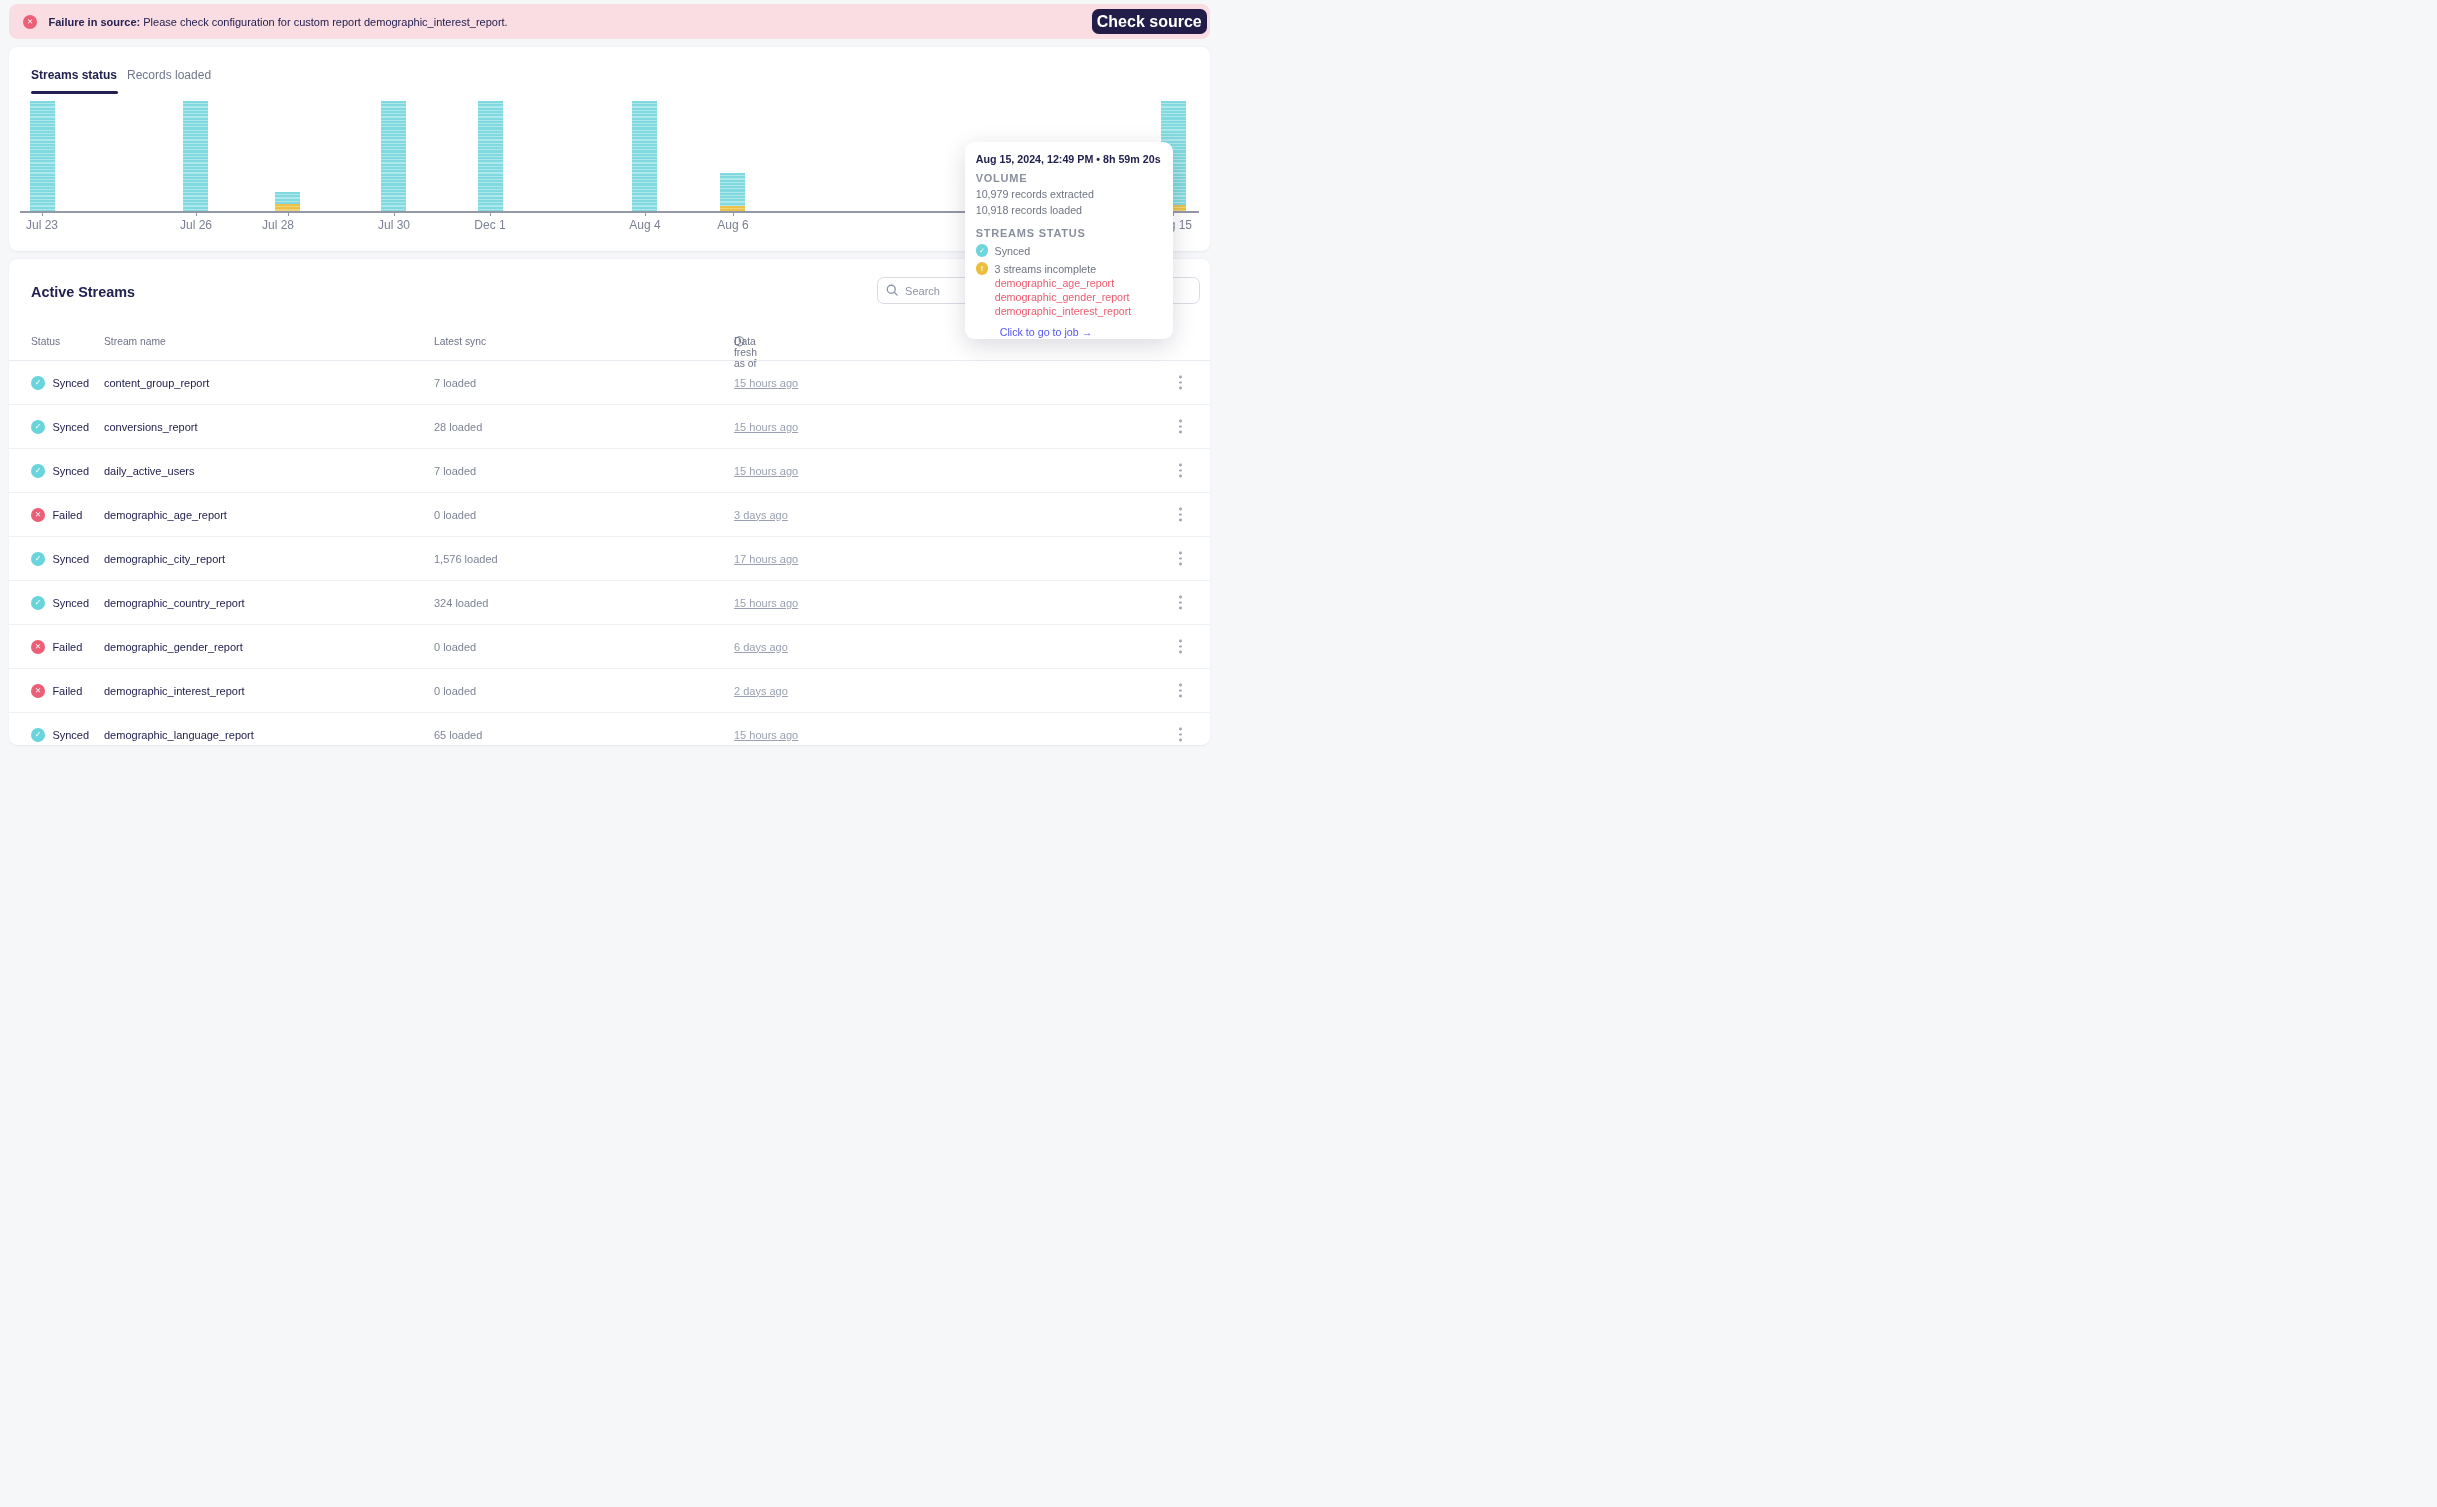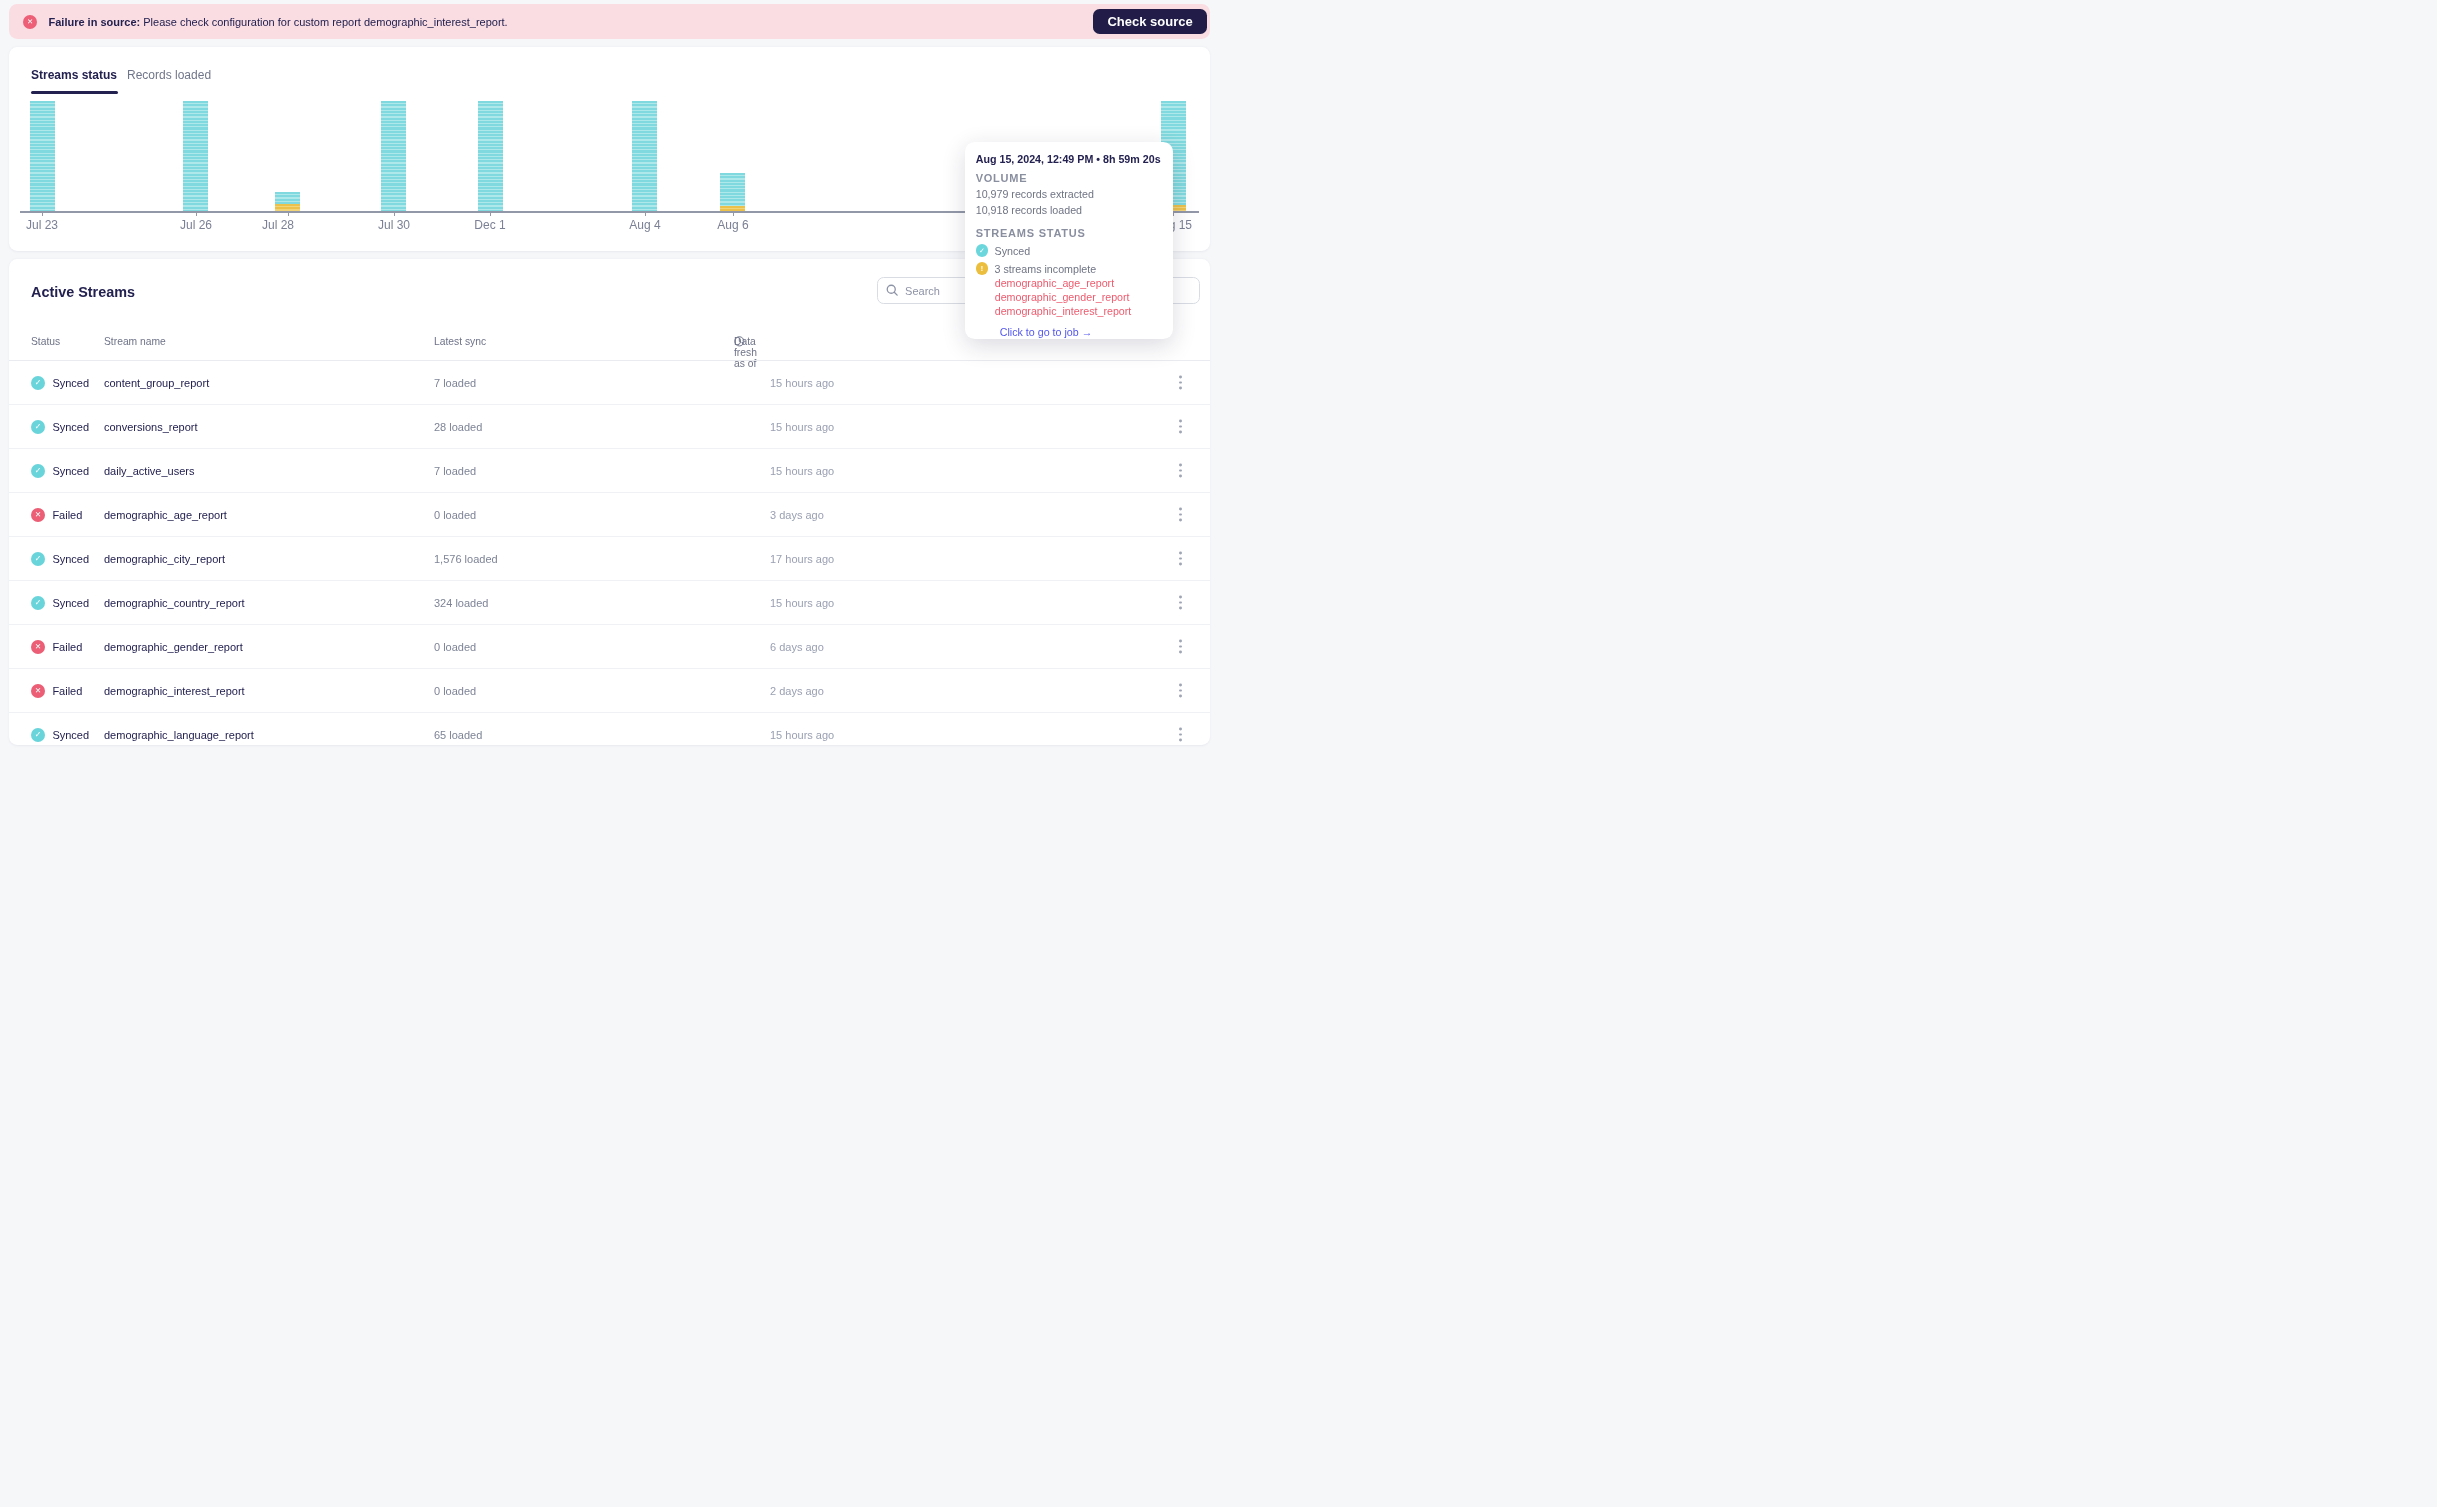--- a/index.html
+++ b/index.html
@@ -8,21 +8,21 @@
   .page { position:relative; width:1219px; height:754px; overflow:hidden; background:#f6f7f9; }
 
   
   .banner { position:absolute; left:9px; top:4.1px; right:9px; height:35px;
     background:#fadde3; border-radius:8.2px; display:flex; align-items:center; padding:0 3.3px 0 14px; }
   .err-badge { width:14px; height:14px; border-radius:50%; background:#ec5f76; color:#fff;
     display:flex; align-items:center; justify-content:center; font-size:7.4px; font-weight:700; flex:0 0 auto; }
   .banner-text { margin-left:11.5px; font-size:11px; color:#232150; white-space:nowrap; }
   .banner-text b { font-weight:700; }
   .check-source { margin-left:auto; background:#211d48; color:#fff; border:none; cursor:pointer;
-    font-family:inherit; font-size:13px; font-weight:600; padding:0 14px; height:25.4px; border-radius:6.6px; }
+    font-family:inherit; font-size:16px; font-weight:600; padding:0 5px; height:25.4px; border-radius:6.6px; }
 
   
   .card { position:absolute; background:#fff; border-radius:8.2px; box-shadow:0 0.8px 2.5px rgba(20,20,60,.06); }
   .chart-card { left:9px; top:47px; width:1201px; height:204px; }
   .streams-card { left:9px; top:259px; width:1201px; height:486px; overflow:hidden; }
 
   
   .tab { position:absolute; top:20.5px; font-size:12px; cursor:pointer; }
   .tab-active { left:22px; color:#232150; font-weight:600; }
   .tab-inactive { left:118px; color:#70768a; font-weight:400; }
@@ -70,21 +70,21 @@
   .rows { position:absolute; left:0; top:102px; right:0; }
   .trow { position:relative; height:44px; border-bottom:0.8px solid #f0f1f5; }
   .cell { position:absolute; top:50%; transform:translateY(-50%); font-size:11px; }
   .c-status { left:22px; display:flex; align-items:center; gap:7.4px; color:#232150; }
   .st-ico { width:14px; height:14px; border-radius:50%; color:#fff; font-size:7.8px; font-weight:700;
     display:flex; align-items:center; justify-content:center; }
   .st-synced { background:#69d5db; }
   .st-failed { background:#eb5e75; }
   .c-stream { left:95px; color:#232150; }
   .c-latest { left:425px; color:#7e8496; }
-  .c-fresh  { left:761px; color:#9aa0b2; }
+  .c-fresh  { left:725px; color:#9aa0b2;text-decoration:underline; }
   .kebab { position:absolute; left:1160px; top:50%; transform:translateY(-50%); width:23px; height:23px;
     display:flex; flex-direction:column; align-items:center; justify-content:center; gap:2.9px;
     background:none; border:none; cursor:pointer; }
   .kebab i { width:2.9px; height:2.9px; border-radius:50%; background:#a0a5b6; }
   svg { display:block; }
 </style>
 </head>
 <body>
 
 <div class="page">

